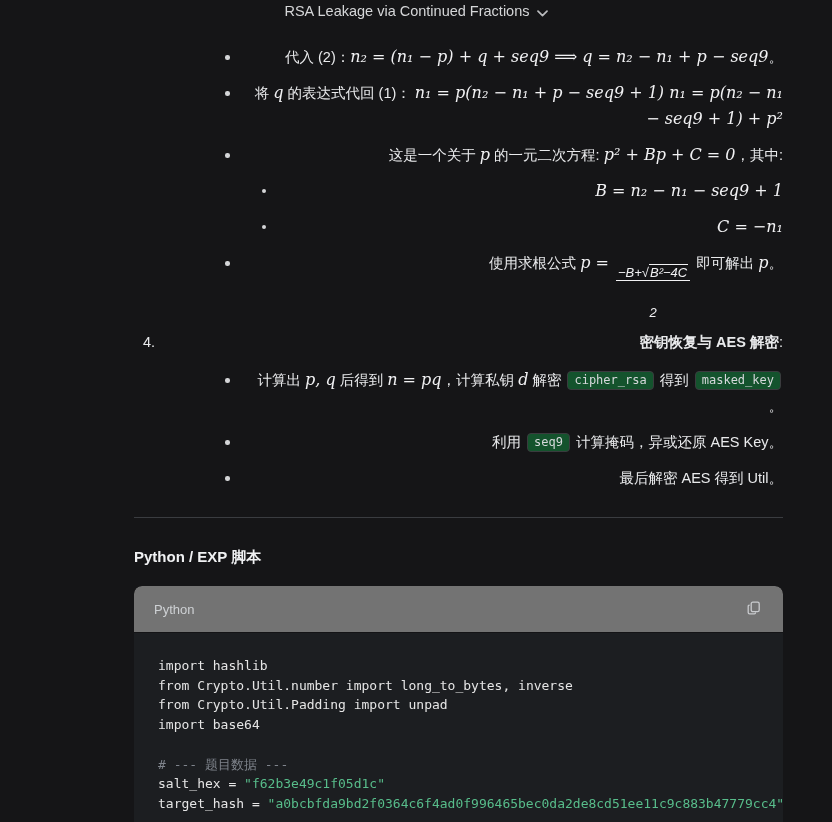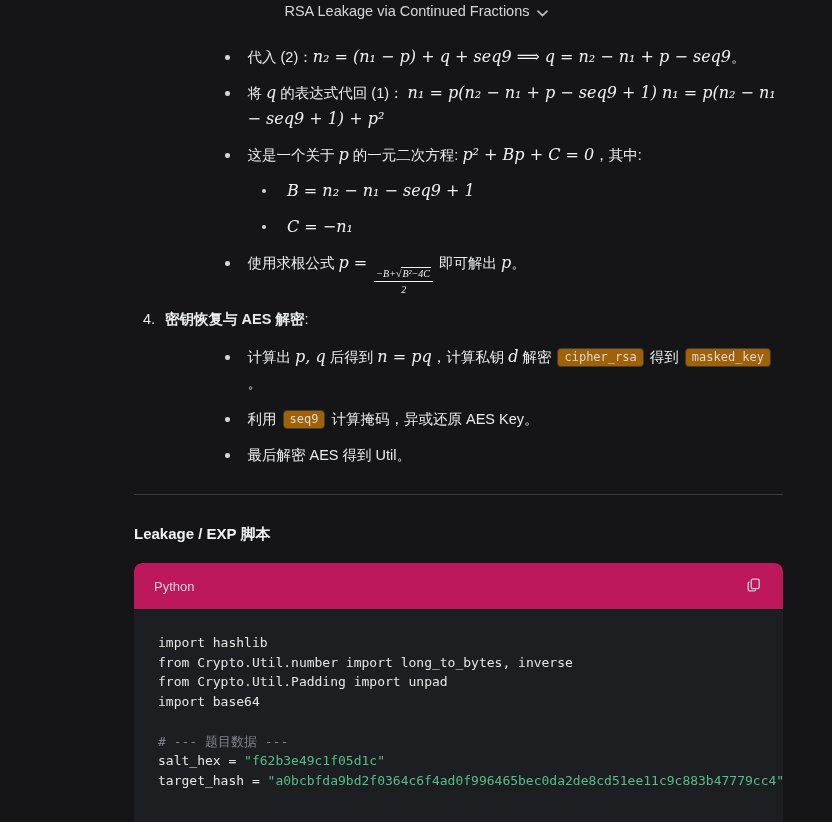--- a/index.html
+++ b/index.html
@@ -19,48 +19,48 @@
   
   .content{position:absolute;left:134px;top:22px;width:649px;color:#e9eaec;}
   .doc-list{margin-top:22px;}
   .li{display:flex;margin:0 0 10px 0;font-size:14.5px;line-height:26px;}
   .li.b1{padding-left:91px;}
   .li.b2{padding-left:128px;}
   .li.num{padding-left:9px;margin-top:8px;margin-bottom:12px;}
   .dot{flex:0 0 auto;width:4.5px;height:4.5px;border-radius:50%;background:#d4d5d7;margin-top:11px;margin-right:18px;}
   .li.b2 .dot{width:4px;height:4px;margin-right:21px;}
   .num-marker{flex:0 0 auto;margin-right:10px;}
-  .li-content{flex:1 1 auto;min-width:0;}
+  .li-content{flex:1 1 auto;min-width:0;text-align:right;}
   .txt{color:#e9eaec;}
   .txt.b{font-weight:700;margin-top:44px;}
   .m{
     font-family:"DejaVu Serif","Liberation Serif",serif;
     font-style:italic;font-size:16px;color:#f1f1f3;white-space:normal;
   }
   .chip{
     display:inline-block;font-family:"DejaVu Sans Mono","Liberation Mono",monospace;
-    font-size:12px;line-height:17px;color:#d6d8db;background:#a16207;
+    font-size:12px;line-height:17px;color:#d6d8db;background:#14532d;
     border:1px solid #3a3b3e;border-radius:4px;padding:0 6px;margin:0 2px;
     vertical-align:1px;
   }
   .mfrac{
     display:inline-flex;flex-direction:column;align-items:center;
-    vertical-align:-9px;font-size:10px;line-height:13px;margin:0 2px;
-    font-family:Liberation Serif, serif;font-style:italic;color:#f1f1f3;
+    vertical-align:-9px;font-size:13px;line-height:13px;margin:0 2px;
+    font-family:Liberation Sans, sans-serif;font-style:italic;color:#f1f1f3;gap:24px;
   }
   .mfrac .fnum{border-bottom:1px solid #f1f1f3;padding:0 2px 1px 2px;}
   .mfrac .fden{padding-top:1px;}
   .rad{border-top:1px solid #f1f1f3;padding:0 1px;}
   
   .divider{border:none;border-top:1px solid #3a3c40;margin:26px 0 0 0;}
   .payload-heading{margin-top:30px;font-size:15px;font-weight:700;color:#f0f1f3;}
   
   .code-block{margin-top:19px;border-radius:8px;overflow:hidden;}
   .code-header{
-    height:46px;background:#be185d;border-bottom:1px solid #141416;
+    height:46px;background:#737373;border-bottom:1px solid #141416;
     display:flex;align-items:center;justify-content:space-between;
     padding:0 16px 0 20px;border-radius:8px 8px 0 0;
   }
   .code-lang{font-size:13px;color:#ced1d4;}
   .copy-btn{
     width:26px;height:26px;display:flex;align-items:center;justify-content:center;
     background:transparent;border:none;cursor:pointer;padding:0;border-radius:5px;
   }
   .code-body{
     background:#1c1e21;padding:23px 0 30px 24px;overflow:hidden;height:260px;
@@ -129,21 +129,21 @@
         <span class="li-content"><span class="txt">利用 </span><span class="chip">seq9</span><span class="txt"> 计算掩码，异或还原 AES Key。</span></span>
       </div>
       <div class="li b1">
         <span class="dot"></span>
         <span class="li-content"><span class="txt">最后解密 AES 得到 Util。</span></span>
       </div>
     </div>
 
   <hr class="divider">
 
-  <div class="payload-heading">Leakage / EXP 脚本</div>
+  <div class="payload-heading">Python / EXP 脚本</div>
 
   <div class="code-block">
     <div class="code-header">
       <span class="code-lang">Python</span>
       <button class="copy-btn">
         <span>
           <svg width="14" height="14" viewBox="0 0 14 14" fill="none">
             <rect x="4.2" y="1.2" width="8" height="9.5" rx="1.6" stroke="#c9cbce" stroke-width="1.3"></rect>
             <path d="M2.2 4.2 C1.6 4.2 1.2 4.7 1.2 5.3 L1.2 11.4 C1.2 12.2 1.8 12.8 2.6 12.8 L7.4 12.8 C8 12.8 8.5 12.4 8.5 11.8" stroke="#c9cbce" stroke-width="1.3" stroke-linecap="round"></path>
           </svg>

